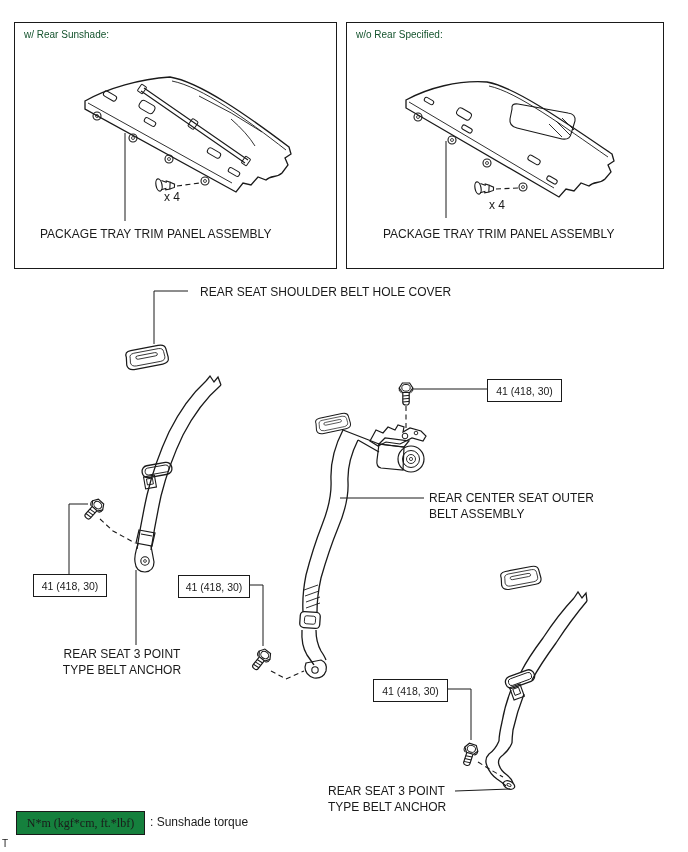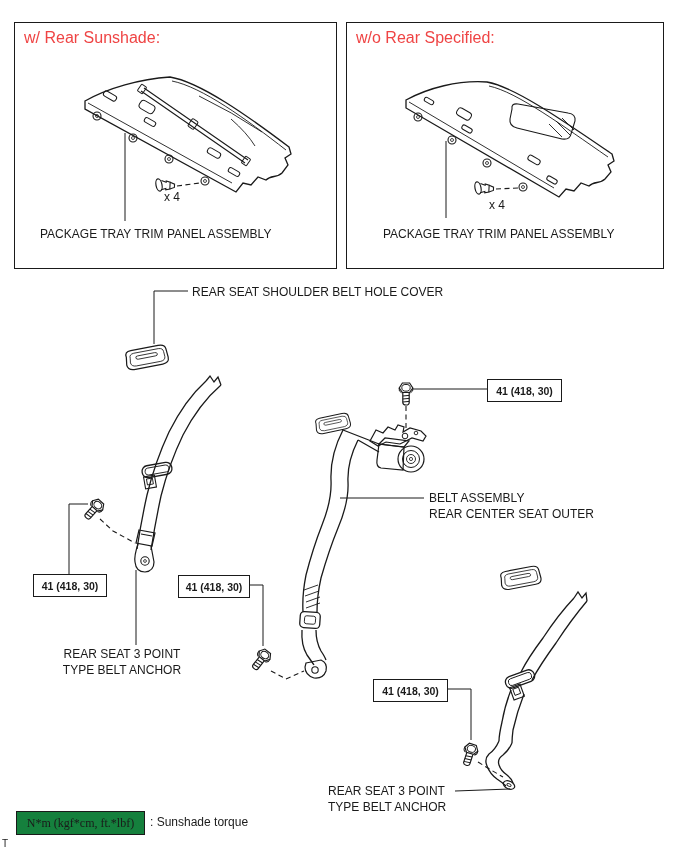--- a/index.html
+++ b/index.html
@@ -1,23 +1,23 @@
 <!DOCTYPE html>
 <html><head>
 <meta charset="utf-8">
 <style>
   html,body{margin:0;padding:0;background:#fff;}
   #page{position:relative;width:688px;height:852px;background:#fff;overflow:hidden;
         font-family:"Liberation Sans", sans-serif;color:#1a1a1a;}
   svg{position:absolute;left:0;top:0;}
   .lbl{position:absolute;font-size:12px;line-height:16px;white-space:nowrap;color:#1a1a1a;}
-  .hdr{position:absolute;font-size:16px;white-space:nowrap;color:#ef4444;}
+  .hdr{position:absolute;font-size:10px;white-space:nowrap;color:#14532d;}
   .frame{position:absolute;border:1.6px solid #1a1a1a;background:transparent;}
   .callout{position:absolute;border:1.3px solid #1a1a1a;display:flex;align-items:center;
-           justify-content:center;font-size:10.5px;white-space:nowrap;background:#fff;font-weight:bold;}
+           justify-content:center;font-size:10.5px;white-space:nowrap;background:#fff;}
   .legendbox{position:absolute;border:1.3px solid #1a1a1a;display:flex;align-items:center;
            justify-content:center;font-size:12px;white-space:nowrap;background:#15803d;font-family:Liberation Serif, serif;}
   .small{font-size:10px;}
   .ink{stroke:#1a1a1a;fill:none;}
 </style>
 </head>
 <body>
 
 <div id="page">
 
@@ -195,25 +195,25 @@
 
   <div class="hdr" style="left:24px;top:29px;">w/ Rear Sunshade:</div>
   <div class="hdr" style="left:356px;top:29px;">w/o Rear Specified:</div>
 
   <div class="lbl" style="left:164px;top:189px;">x 4</div>
   <div class="lbl" style="left:489px;top:197px;">x 4</div>
 
   <div class="lbl" style="left:40px;top:226px;">PACKAGE TRAY TRIM PANEL ASSEMBLY</div>
   <div class="lbl" style="left:383px;top:226px;">PACKAGE TRAY TRIM PANEL ASSEMBLY</div>
 
-  <div class="lbl" style="left:192px;top:284px;">REAR SEAT SHOULDER BELT HOLE COVER</div>
+  <div class="lbl" style="left:200px;top:284px;">REAR SEAT SHOULDER BELT HOLE COVER</div>
 
   <div class="lbl" style="left:429px;top:490px;">
+    <div>REAR CENTER SEAT OUTER</div>
     <div>BELT ASSEMBLY</div>
-    <div>REAR CENTER SEAT OUTER</div>
   </div>
 
   <div class="lbl" style="left:52px;top:646px;width:140px;text-align:center;">
     <div>REAR SEAT 3 POINT</div>
     <div>TYPE BELT ANCHOR</div>
   </div>
 
   <div class="lbl" style="left:328px;top:783px;">
     <div>REAR SEAT 3 POINT</div>
     <div>TYPE BELT ANCHOR</div>

